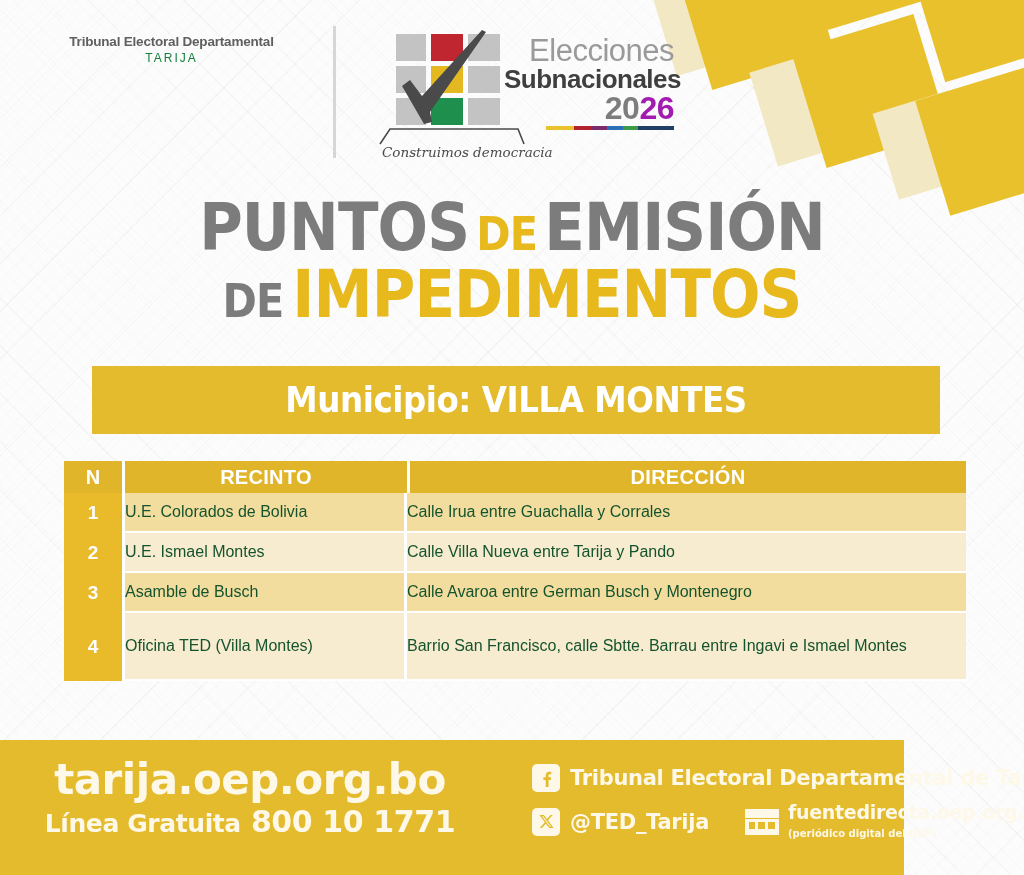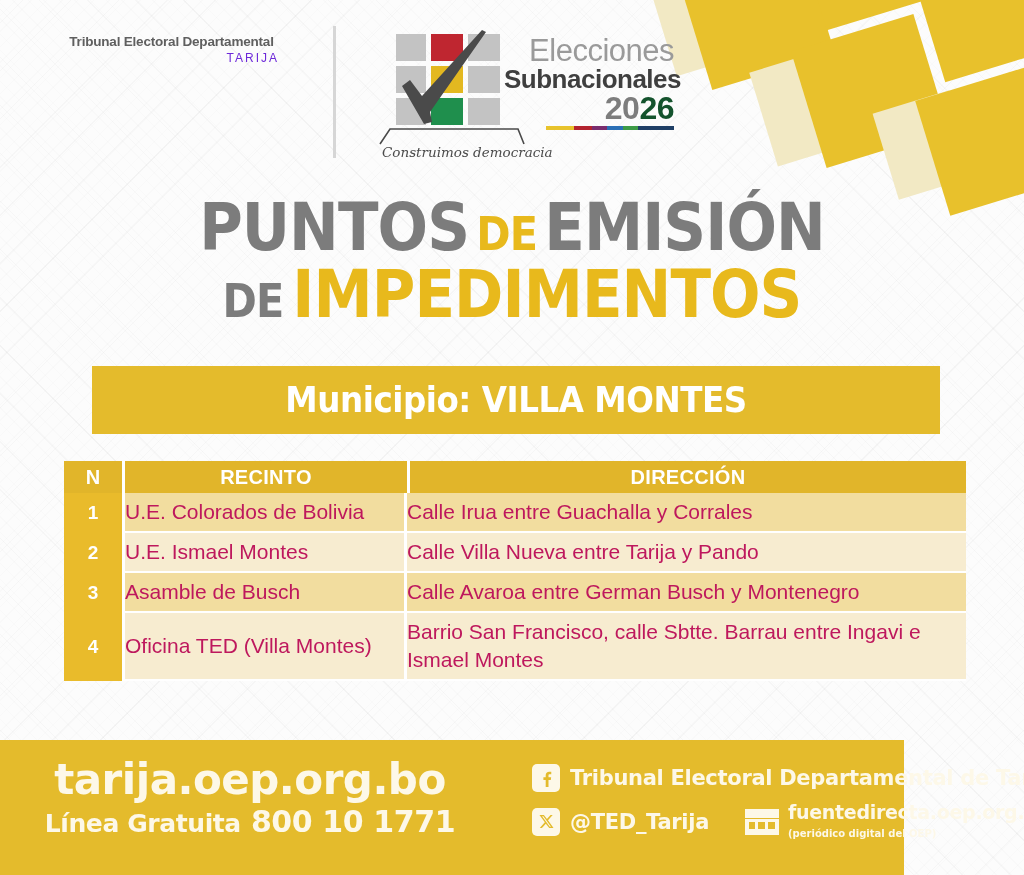--- a/index.html
+++ b/index.html
@@ -103,23 +103,22 @@
   #ted-sub1 {
     margin-top: 6px;
     font-size: 13.5px;
     font-weight: bold;
     color: #5f5f5f;
     letter-spacing: -0.2px;
   }
   #ted-sub2 {
     margin-top: 2px;
     font-size: 12px;
-    color: #6d28d9;
+    color: #15803d;
     letter-spacing: 2px;
-    text-align: right;
   }
   #divider {
     position: absolute;
     left: 333px;
     top: 26px;
     width: 3px;
     height: 132px;
     background: #d6d6d6;
   }
 
@@ -178,21 +177,21 @@
     line-height: 1.0;
     letter-spacing: -0.5px;
   }
   #elec-l3 {
     font-size: 32px;
     font-weight: bold;
     line-height: 1.0;
     letter-spacing: -0.5px;
   }
   #elec-l3 .g { color: #7d7d7d; }
-  #elec-l3 .y { color: #14532d; }
+  #elec-l3 .y { color: #a21caf; }
   #elec-rainbow {
     margin-top: 2px;
     margin-left: 42px;
     height: 4px;
     background: linear-gradient(to right,
       #e8c32c 0%, #e8c32c 22%,
       #b3232f 22%, #b3232f 36%,
       #7a2d6e 36%, #7a2d6e 48%,
       #2b6fb5 48%, #2b6fb5 60%,
       #3d9b47 60%, #3d9b47 72%,
@@ -267,22 +266,22 @@
     color: #ffffff;
     font-size: 20px;
     font-weight: bold;
     height: 32px;
     text-align: center;
     letter-spacing: 0.3px;
   }
   thead th.sep { border-left: 3px solid #ffffff; }
 
   tbody td {
-    font-size: 21px;
-    color: #be185d;
+    font-size: 16px;
+    color: #14532d;
     height: 38px;
   }
   tbody td.cell-n {
     background: #e9bb2b;
     color: #ffffff;
     font-weight: bold;
     text-align: center;
     font-size: 19px;
   }
   tbody td.cell-r {

